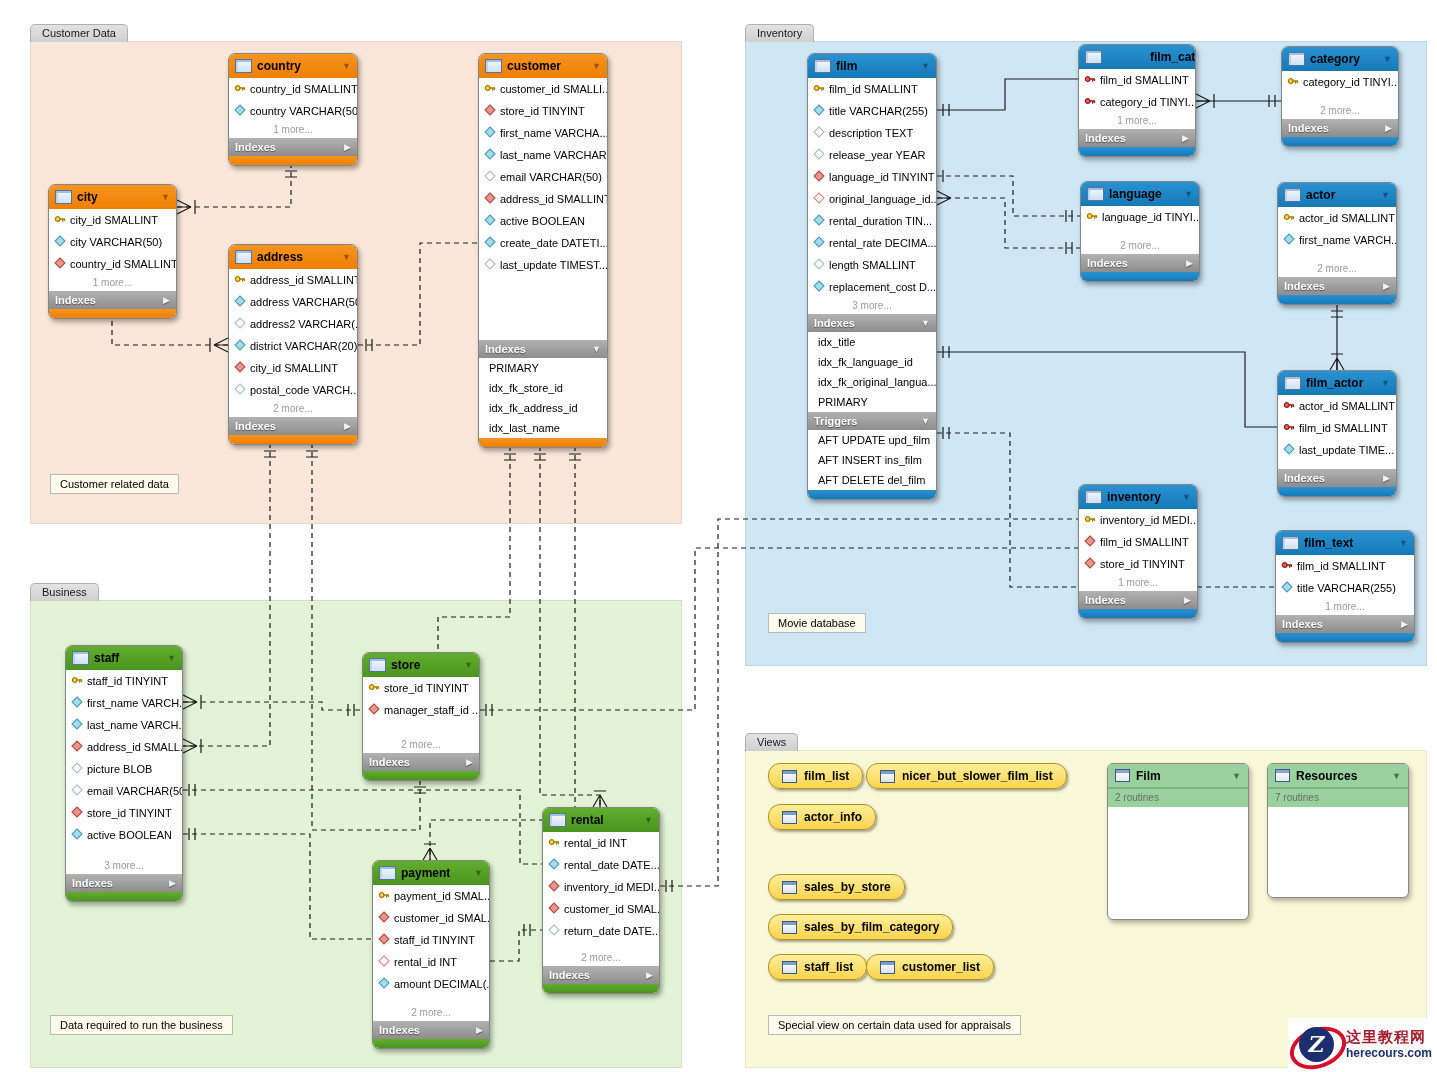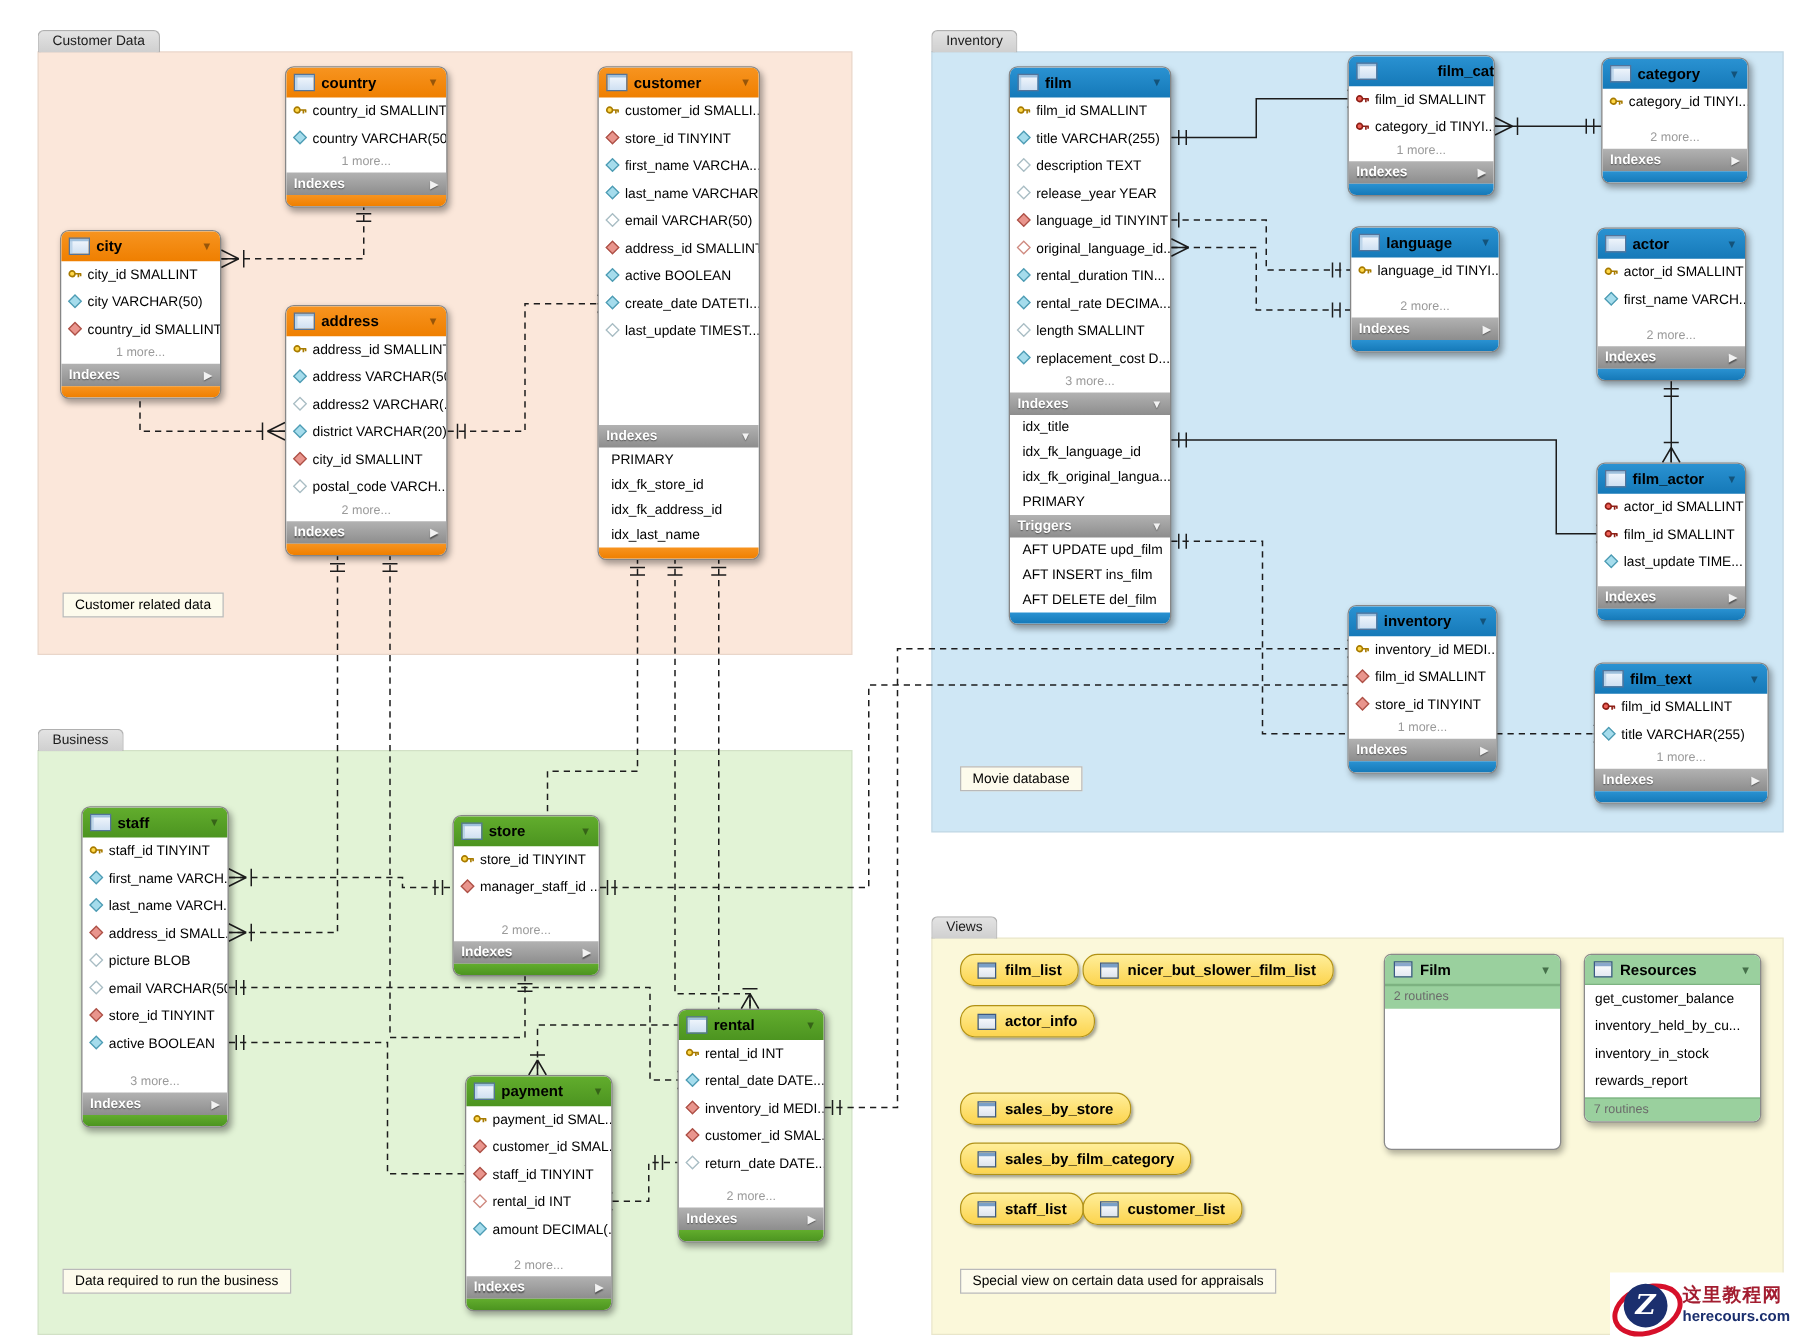--- a/index.html
+++ b/index.html
@@ -807,21 +807,15 @@
         <span class="grp-arrow">▼</span>
       </div>
       <div class="grp-f">2 routines</div>
     </div>
     <div class="grp" style="left: 1267px; top: 763px; width: 142px; height: 135px;">
       <div class="grp-h">
         <span class="grp-icon"></span>
         <span>Resources</span>
         <span class="grp-arrow">▼</span>
       </div>
-      <div class="grp-body">
-        <div class="grp-item">get_customer_balance</div>
-        <div class="grp-item">inventory_held_by_cu...</div>
-        <div class="grp-item">inventory_in_stock</div>
-        <div class="grp-item">rewards_report</div>
-      </div>
       <div class="grp-f">7 routines</div>
     </div>
   </div>
 
 </body></html>

